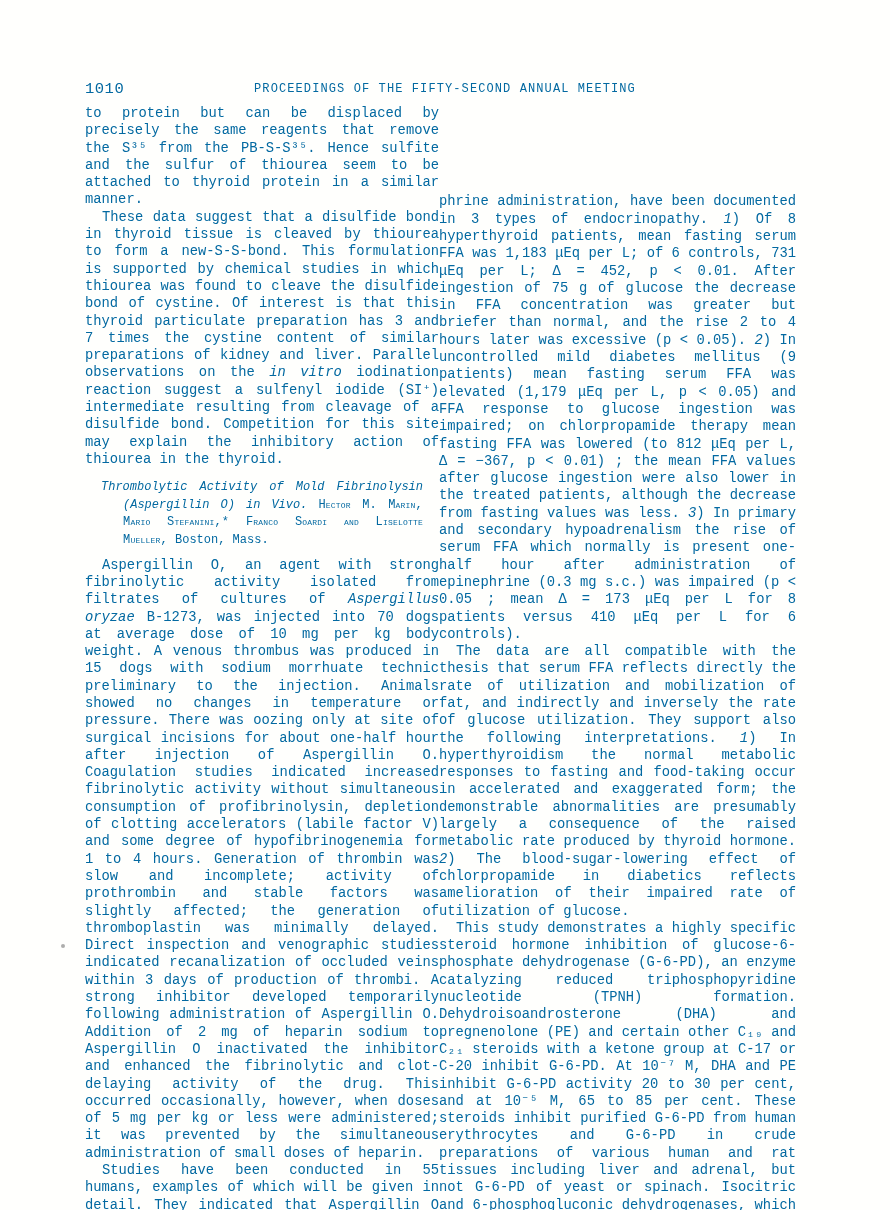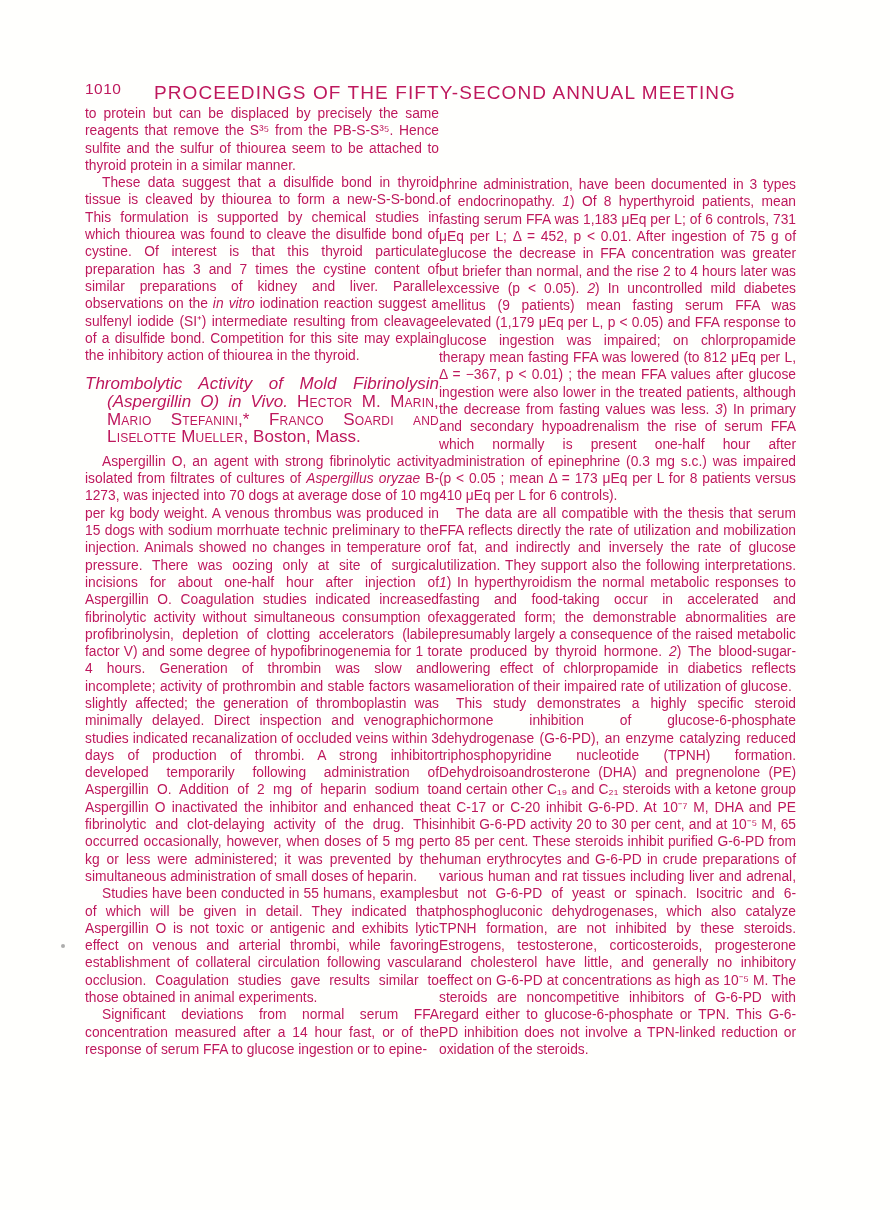--- a/index.html
+++ b/index.html
@@ -1,53 +1,53 @@
 <!DOCTYPE html>
 <html><head>
 <meta charset="utf-8">
 <style>
   html,body{margin:0;padding:0;background:#e9e9e6;}
   .page{
     position:relative;
     width:890px;height:1210px;
     background:#fffffd;
     overflow:hidden;
-    font-family:Liberation Sans, sans-serif;
-    color:#be185d;
+    font-family:Liberation Mono, monospace;
+    color:#0369a1;
   }
   .page-header{
     position:absolute;top:80px;left:85px;width:732px;height:20px;
   }
   .page-number{
     position:absolute;left:0;top:0;
     font-size:15.5px;letter-spacing:.5px;
   }
   .running-head{
     position:absolute;left:0;right:12px;top:2px;
     text-align:center;
-    font-size:19px;letter-spacing:1.1px;
+    font-size:12px;letter-spacing:1.1px;
     white-space:nowrap;
   }
   .text-body{
     position:absolute;top:105px;left:85px;
     display:flex;align-items:flex-end;
   }
   .col{width:354px;}
   .col-right{width:357px;}
   .para{
     margin:0;
     font-size:13.8px;line-height:17.3px;
     text-align:justify;
     hyphens:none;
   }
   .para.indent{text-indent:17px;}
   .heading{
-    margin:11px 0 7px;
+    margin:11px 16px 7px;
     padding-left:22px;text-indent:-22px;
-    font-size:17px;line-height:17.6px;
+    font-size:12px;line-height:17.6px;
     text-align:justify;
   }
   .it{font-style:italic;}
   .sc{font-variant:small-caps;letter-spacing:.2px;}
   .ink-speck{
     position:absolute;left:61px;top:944px;
     width:4px;height:4px;border-radius:50%;
     background:#6a6a6a;opacity:.55;
   }
 </style>

